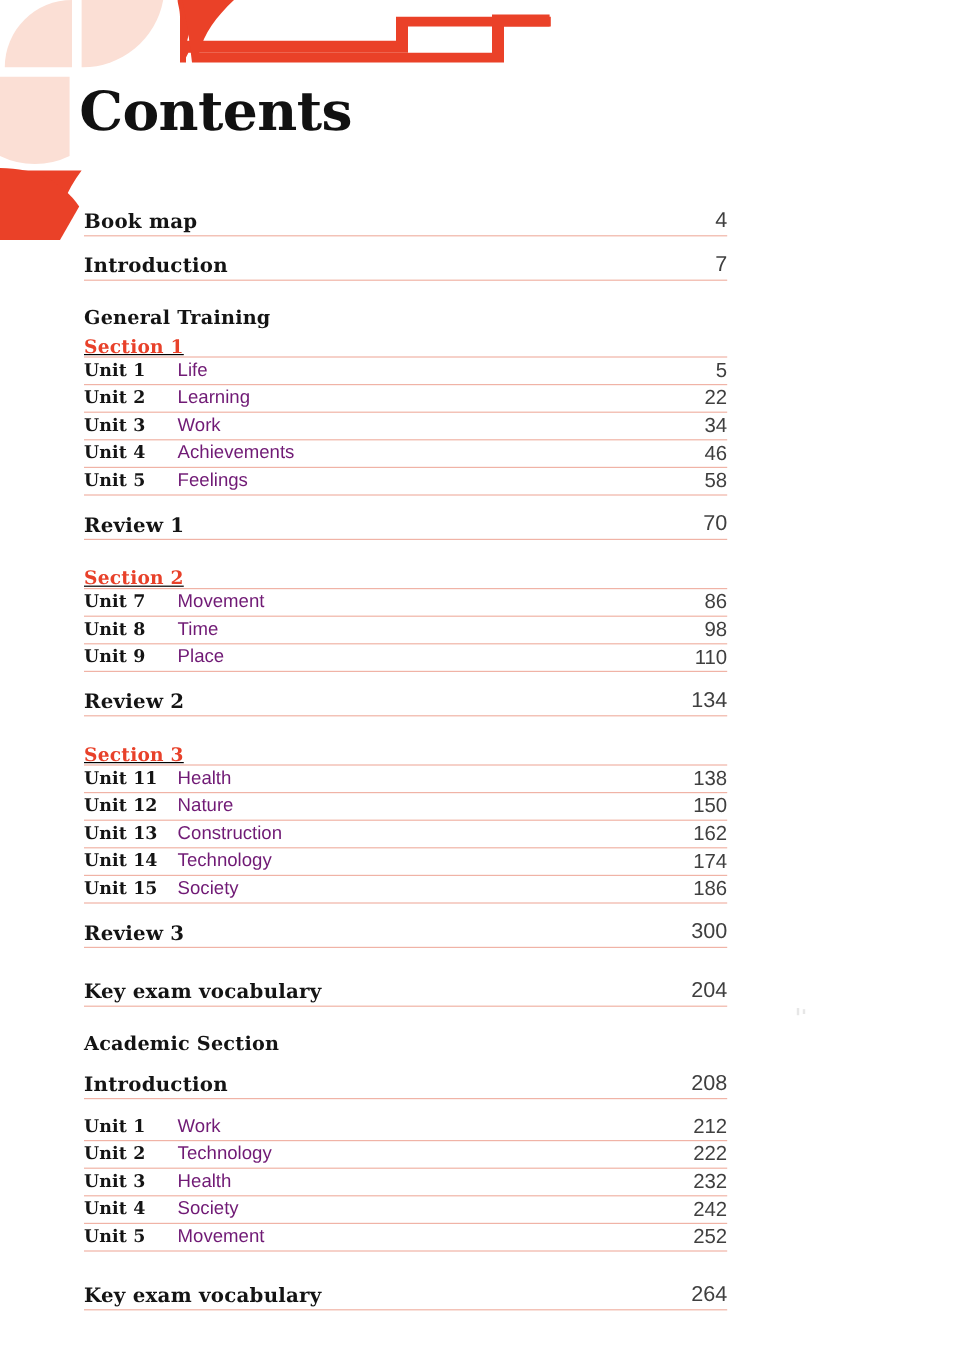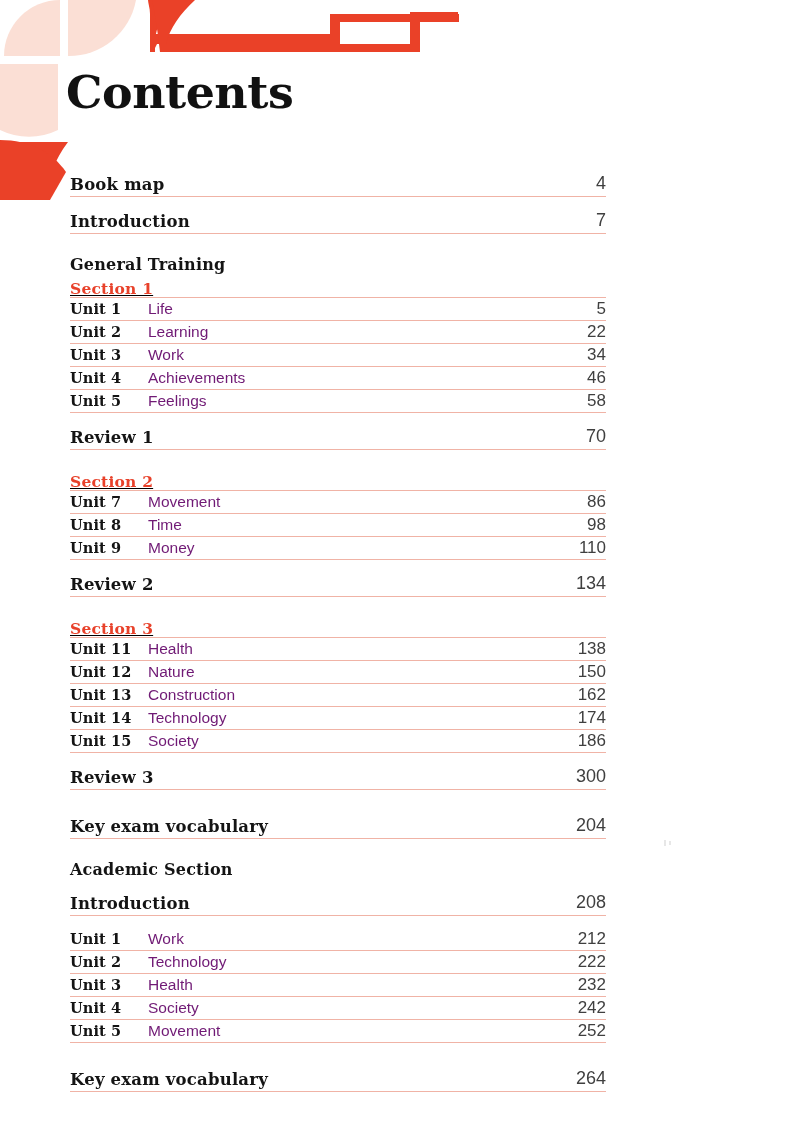--- a/index.html
+++ b/index.html
@@ -222,21 +222,21 @@
       <span class="topic">Movement</span>
       <span class="num">86</span>
     </div>
     <div class="row unit ruled">
       <span class="lbl">Unit 8</span>
       <span class="topic">Time</span>
       <span class="num">98</span>
     </div>
     <div class="row unit ruled">
       <span class="lbl">Unit 9</span>
-      <span class="topic">Money</span>
+      <span class="topic">Place</span>
       <span class="num">110</span>
     </div>
     <div class="row major ruled">
       <span class="lbl">Review 2</span>
       <span class="num">134</span>
     </div>
     <div class="gap-md"></div>
     <div class="row section ruled">
       <span class="lbl">Section 3</span>
     </div>

